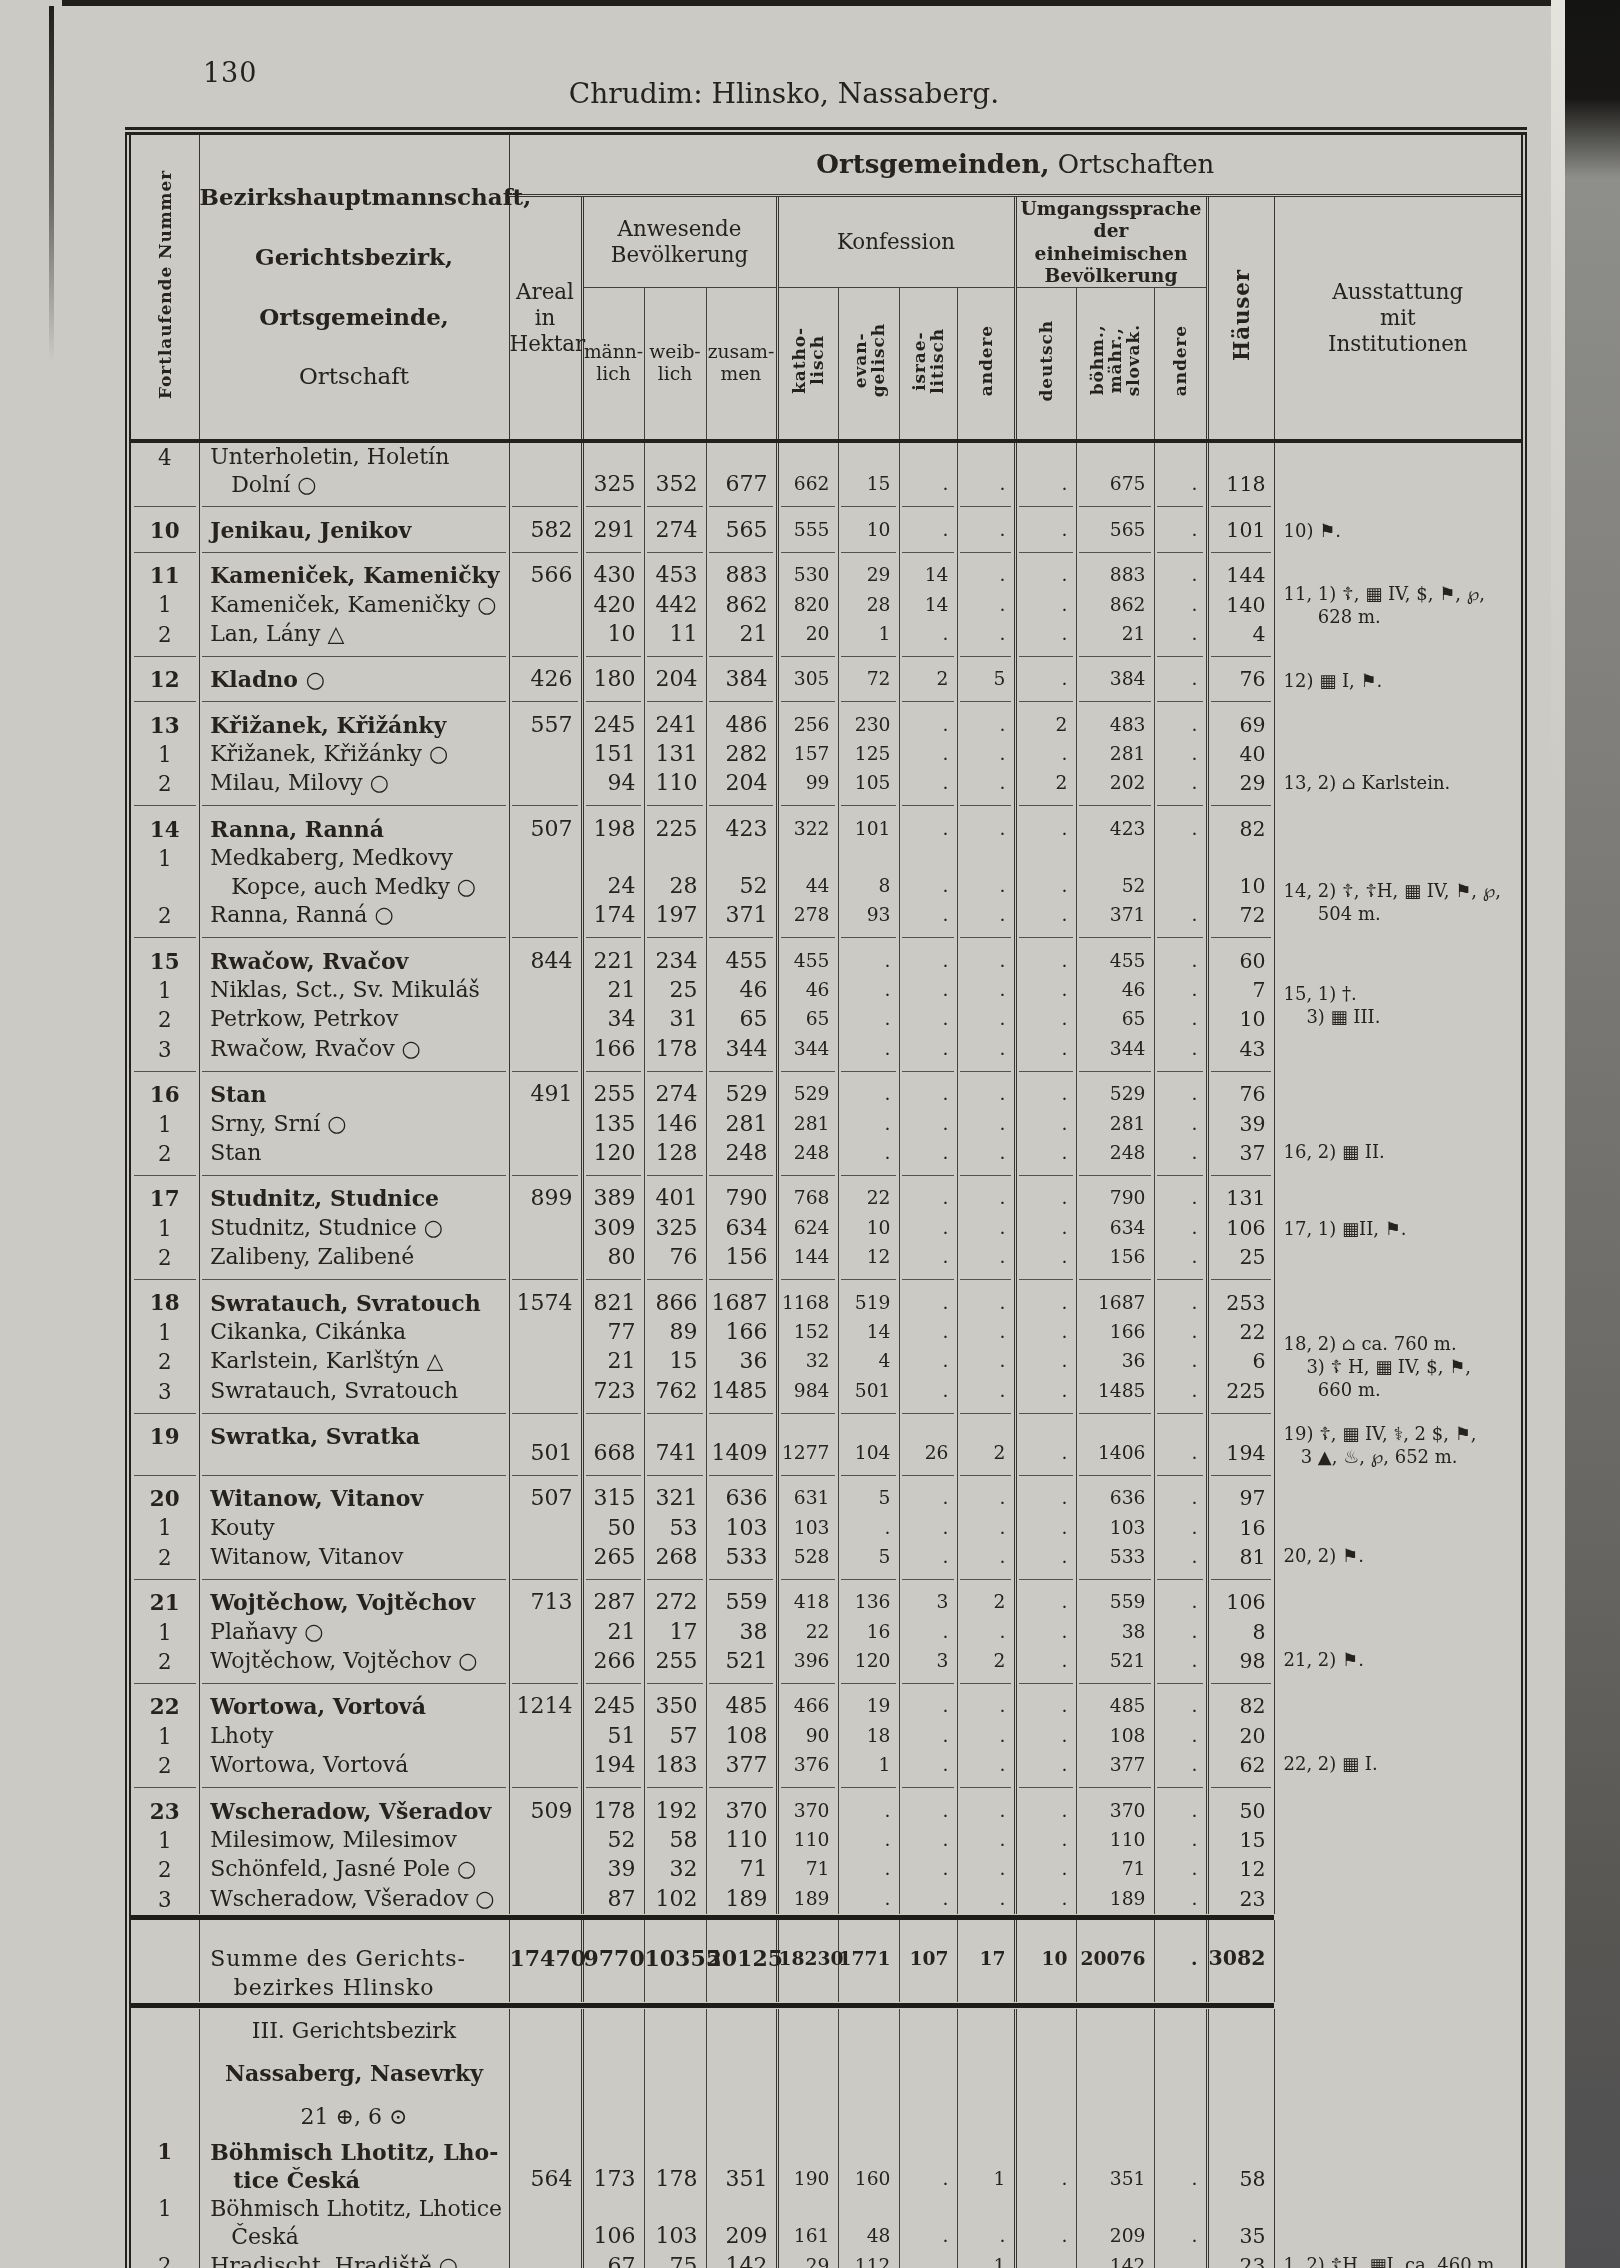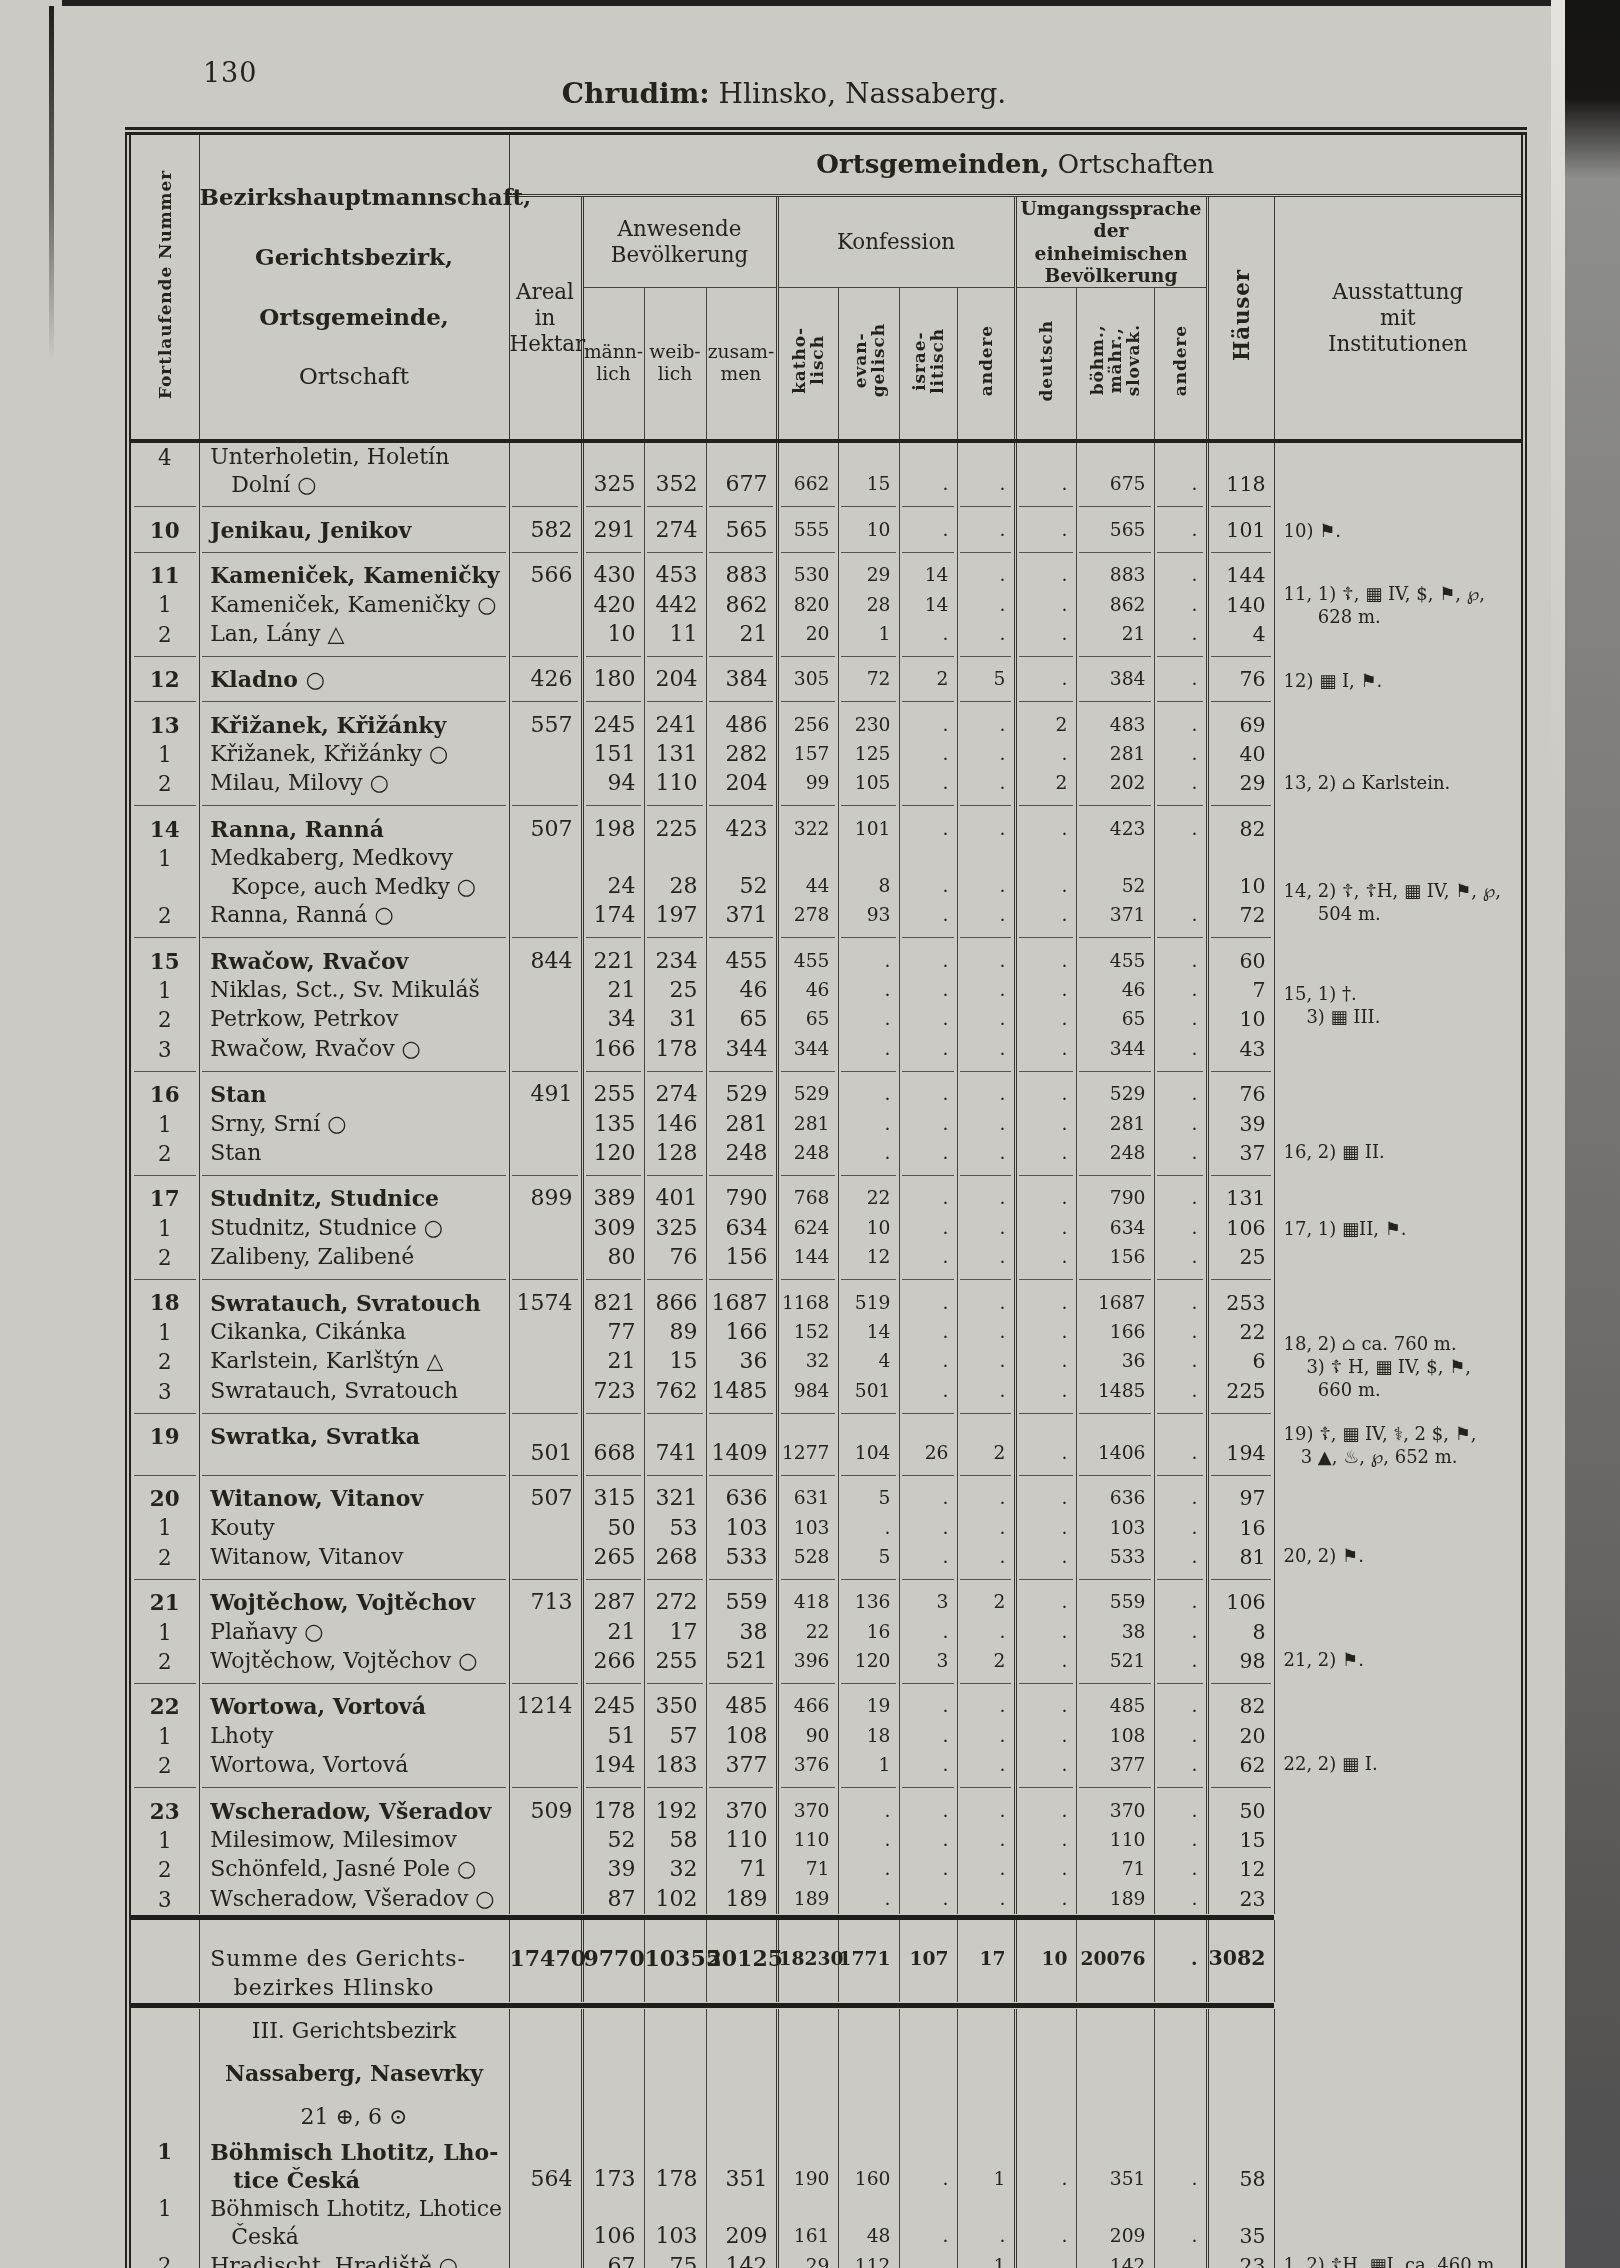--- a/index.html
+++ b/index.html
@@ -12,21 +12,21 @@
   .artifact{position:absolute;}
   #top-line{left:62px;top:0;width:1506px;height:6.2px;background:#201f1c;}
   #left-line{left:49px;top:6.2px;width:4.5px;height:356px;
     background:linear-gradient(180deg,#201f1c 0%,#6b6a64 55%,rgba(107,106,100,0) 100%);}
   #edge-sliver{right:56px;top:0;width:14.3px;height:802px;
     background:linear-gradient(180deg,#e4e3de 0%,#d6d5d0 40%,rgba(214,213,208,0) 100%);}
   #edge-band{right:0;top:0;width:56px;height:2269px;
     background:linear-gradient(180deg,#141412 0px,#181715 98px,#8e8e8a 178px,#7e7d79 35%,#696864 65%,#575653 85%,#504f52 100%);}
   #page-number{position:absolute;left:203px;top:57px;font-size:27px;letter-spacing:0.9px;}
   #page-title{position:absolute;left:0;top:77px;width:1568px;text-align:center;font-size:28px;}
-  #page-title .tb{font-weight:bold;}
+  #page-title .tb{font-weight:normal;}
 
   table#gaz{
     position:absolute;left:125px;top:127px;width:1396px;
     border-collapse:collapse;table-layout:fixed;
     border-top:8px double #24221d;
     border-left:6.2px double #24221d;
     border-right:6.2px double #24221d;
     font-size:21.4px;
   }
   col.w0{width:71px}col.w1{width:310px}col.w2{width:73px}col.w3{width:62px}

